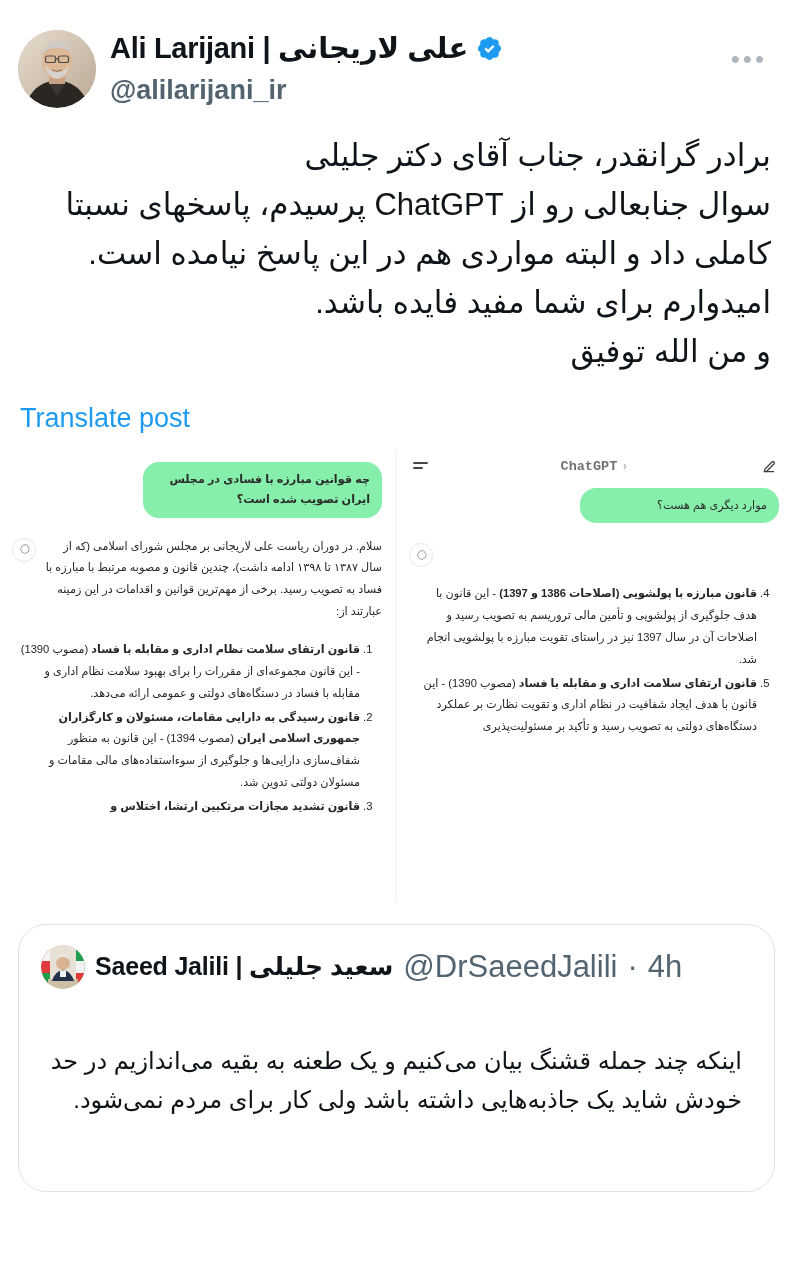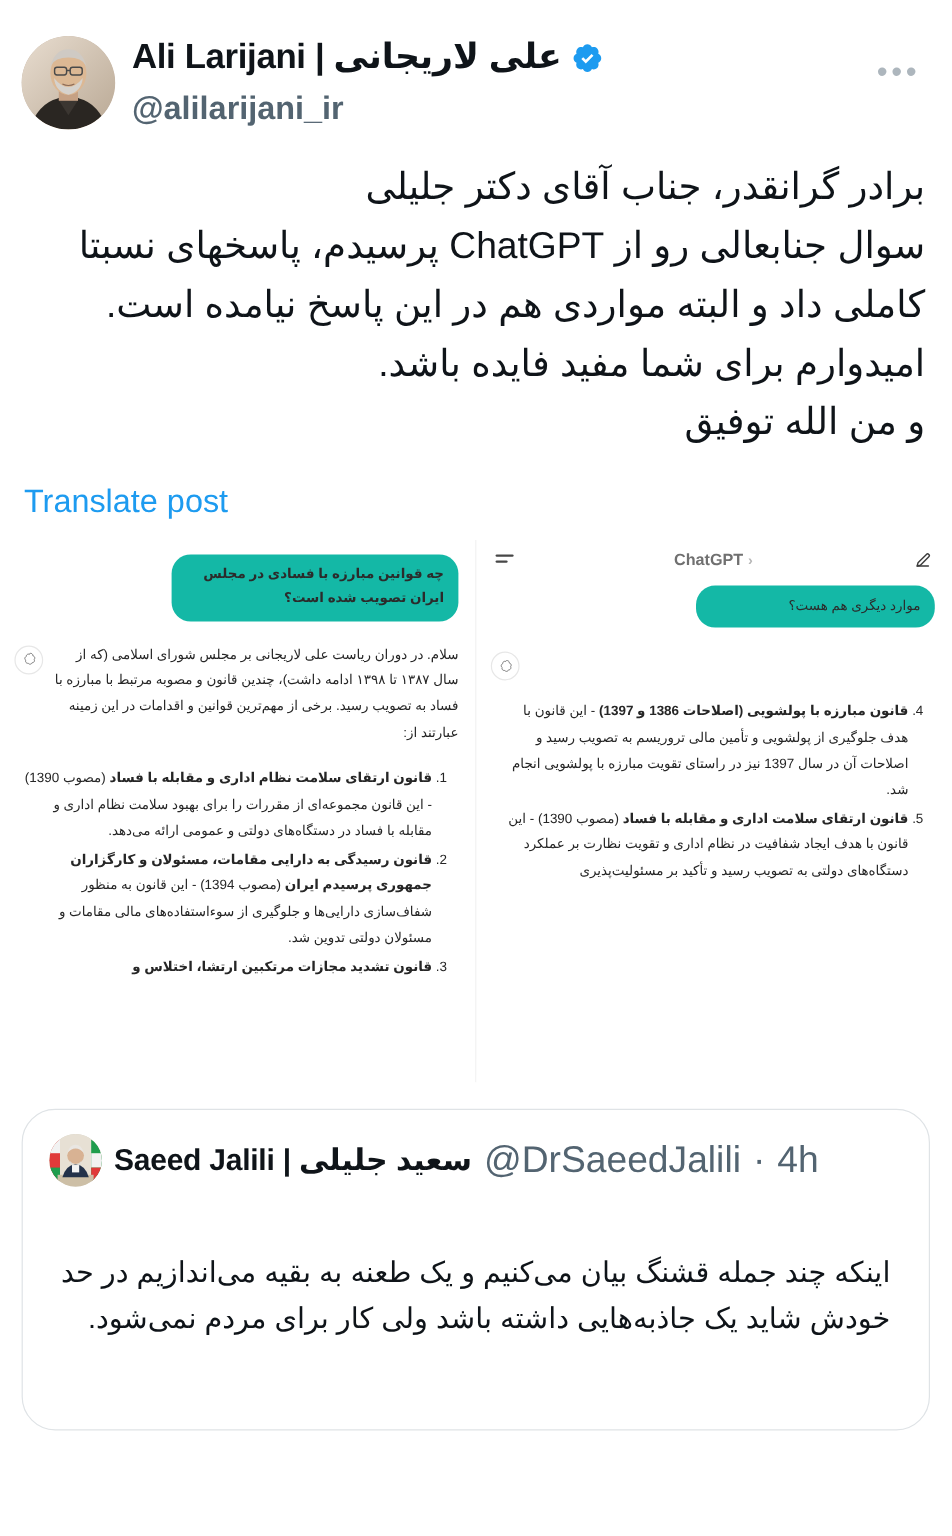--- a/index.html
+++ b/index.html
@@ -131,34 +131,35 @@
     color: #0d0d0d;
   }
   .gpt-topbar .ttl {
     font-size: 13.5px;
     font-weight: 600;
     color: #3a3a3a;
     opacity: .72;
     display: flex;
     align-items: center;
     gap: 4px;
+    font-family: Liberation Mono, monospace;
   }
   .gpt-topbar .chev { font-size: 12px; color: #9b9b9b; }
   .icon-hamburger {
     width: 15px; height: 11px; position: relative; opacity:.8;
   }
   .icon-hamburger i {
     position:absolute; left:0; height:1.6px; background:#1a1a1a; border-radius:2px;
   }
   .icon-hamburger i:nth-child(1){ top:1px; width:15px; }
   .icon-hamburger i:nth-child(2){ top:6px; width:10px; }
   .icon-compose { width:16px; height:16px; opacity:.85; }
 
   .bubble-user {
-    background: #14b8a6;
+    background: #86efac;
     border-radius: 16px;
     padding: 7px 12px 8px 12px;
     direction: rtl;
     text-align: right;
     font-size: 11.2px;
     line-height: 1.82;
     color: #2b2b2b;
     max-width: 215px;
     margin: 4px 14px 0 auto;
     font-weight: 600;
@@ -340,21 +341,21 @@
       </span>
       <div class="assistant-text">سلام. در دوران ریاست علی لاریجانی بر مجلس شورای اسلامی (که از سال ۱۳۸۷ تا ۱۳۹۸ ادامه داشت)، چندین قانون و مصوبه مرتبط با مبارزه با فساد به تصویب رسید. برخی از مهم‌ترین قوانین و اقدامات در این زمینه عبارتند از:</div>
     </div>
 
     <ol class="gpt-list list-clip">
       <li>
         <b>قانون ارتقای سلامت نظام اداری و مقابله با فساد</b>
         <span>(مصوب 1390) - این قانون مجموعه‌ای از مقررات را برای بهبود سلامت نظام اداری و مقابله با فساد در دستگاه‌های دولتی و عمومی ارائه می‌دهد.</span>
       </li>
       <li>
-        <b>قانون رسیدگی به دارایی مقامات، مسئولان و کارگزاران جمهوری پرسیدم ایران</b>
+        <b>قانون رسیدگی به دارایی مقامات، مسئولان و کارگزاران جمهوری اسلامی ایران</b>
         <span>(مصوب 1394) - این قانون به منظور شفاف‌سازی دارایی‌ها و جلوگیری از سوءاستفاده‌های مالی مقامات و مسئولان دولتی تدوین شد.</span>
       </li>
       <li>
         <b>قانون تشدید مجازات مرتکبین ارتشا، اختلاس و</b>
       </li>
     </ol>
     <div class="fade-bottom"></div>
   </div>
 
   <div class="gpt-pane right">

